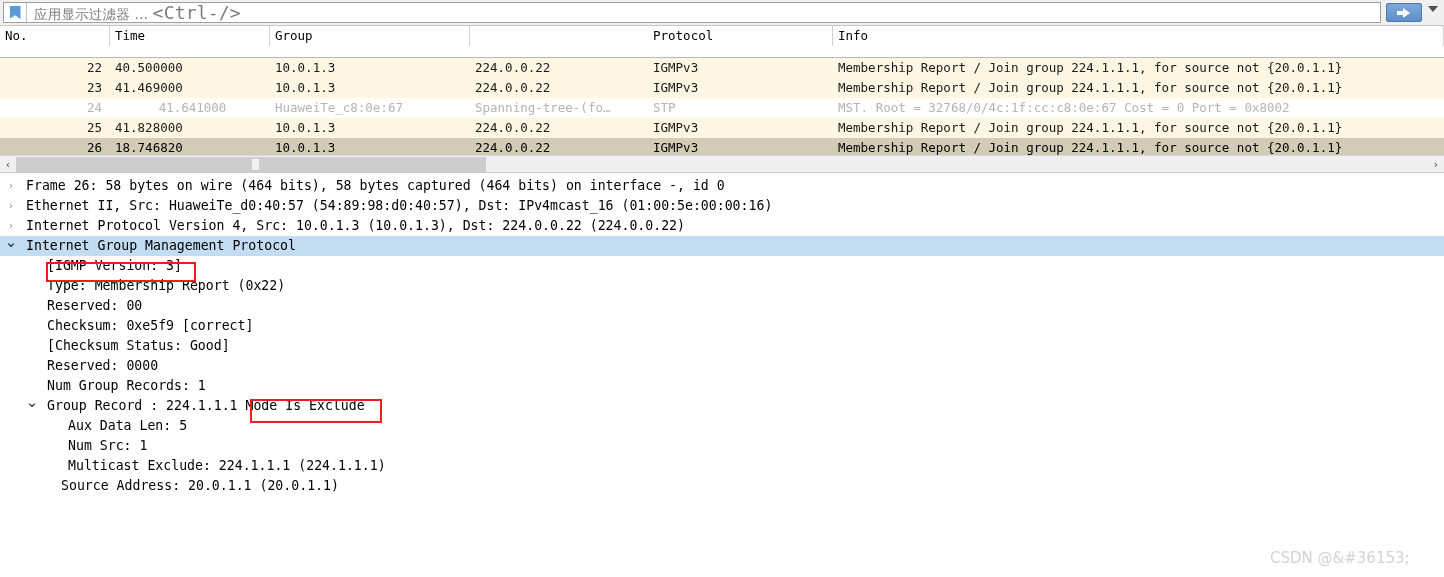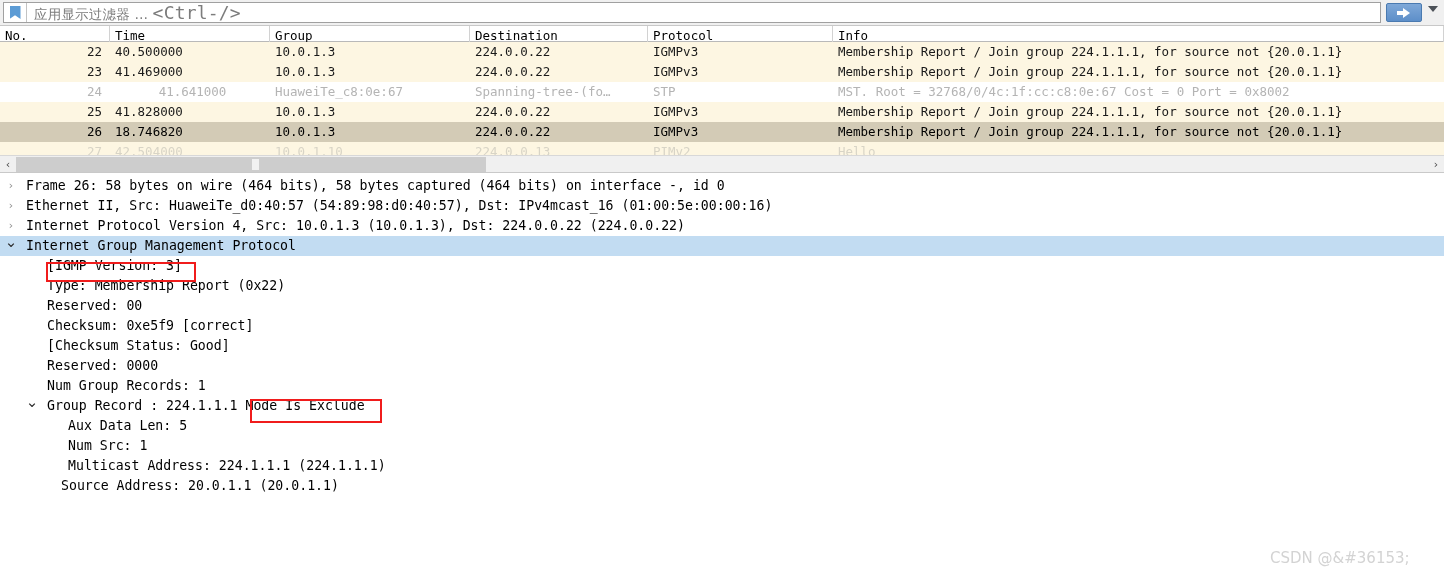--- a/index.html
+++ b/index.html
@@ -98,21 +98,21 @@
   
   .packet-list {
     position: absolute;
     left: 0; top: 26px;
     width: 1444px; height: 146px;
     background: #ffffff;
     overflow: hidden;
   }
   .col-headers {
     position: relative;
-    height: 16px;
+    height: 32px;
     background: #ffffff;
     border-bottom: 1px solid #b9b9b9;
     box-sizing: border-box;
   }
   .col-h {
     position: absolute;
     top: 0;
     height: 20px;
     line-height: 20px;
     font-family: "DejaVu Sans Mono", monospace;
@@ -253,21 +253,20 @@
     <span class="arrow-right"></span>
   </div>
   <div class="filter-dd"></div>
 </div>
 
 <div class="packet-list">
   <div class="col-headers" id="colHeaders">
       <div class="col-h" style="left: 0px; width: 110px;">No.</div>
       <div class="col-h" style="left: 110px; width: 160px;">Time</div>
       <div class="col-h" style="left: 270px; width: 200px;">Group</div>
-      <div class="col-h" style="left: 470px; width: 178px;">Destination</div>
       <div class="col-h" style="left: 648px; width: 185px;">Protocol</div>
       <div class="col-h" style="left: 833px; width: 611px;">Info</div>
     </div>
   <div class="rows" id="packetRows">
       <div class="prow igmp">
         <div class="cell num" style="left: 0px; width: 110px;">22</div>
         <div class="cell" style="left: 110px; width: 160px;">40.500000</div>
         <div class="cell" style="left: 270px; width: 200px;">10.0.1.3</div>
         <div class="cell" style="left: 470px; width: 178px;">224.0.0.22</div>
         <div class="cell" style="left: 648px; width: 185px;">IGMPv3</div>
@@ -369,21 +368,21 @@
       <span class="twisty open" style="left: 25px; font-size: 15px; line-height: 13px;">⌄</span>
       <span class="dtext" style="left: 47px;">Group Record : 224.1.1.1  Mode Is Exclude</span>
     </div>
     <div class="dline">
       <span class="dtext" style="left: 68px;">Aux Data Len: 5</span>
     </div>
     <div class="dline">
       <span class="dtext" style="left: 68px;">Num Src: 1</span>
     </div>
     <div class="dline">
-      <span class="dtext" style="left: 68px;">Multicast Address: 224.1.1.1 (224.1.1.1)</span>
+      <span class="dtext" style="left: 68px;">Multicast Exclude: 224.1.1.1 (224.1.1.1)</span>
     </div>
     <div class="dline">
       <span class="dtext" style="left: 61px;">Source Address: 20.0.1.1 (20.0.1.1)</span>
     </div>
   </div>
 
 <div class="watermark">CSDN @&amp;#36153;</div>
 
 <div class="redbox" style="left: 46px; top: 262px; width: 150px; height: 20px; border-color: rgb(240, 28, 28);"></div>
 <div class="redbox" style="left: 250px; top: 399px; width: 132px; height: 24px; border-color: rgb(240, 28, 28);"></div>

